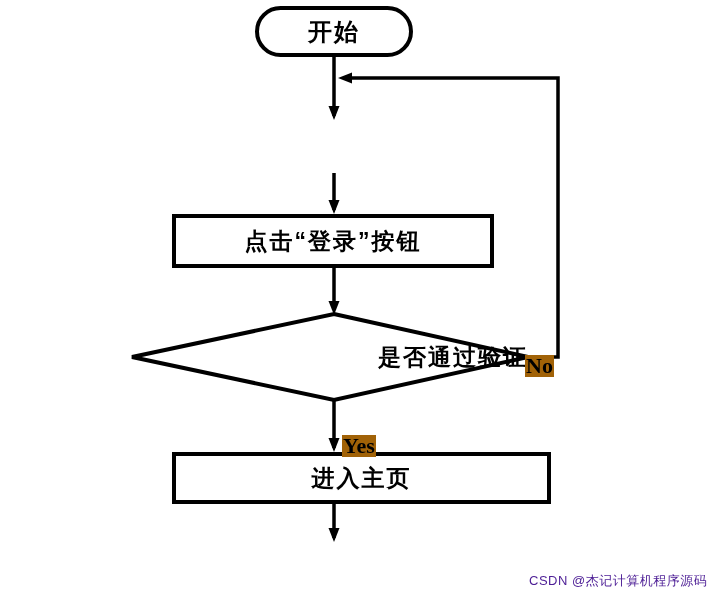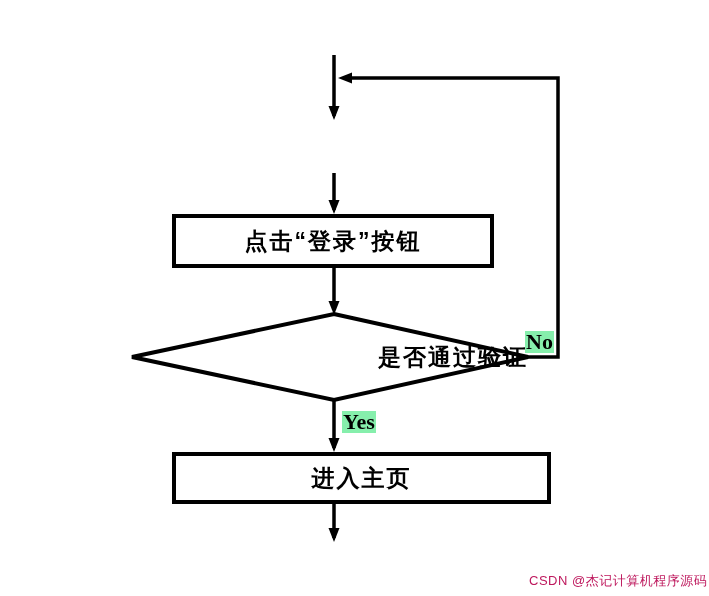--- a/index.html
+++ b/index.html
@@ -48,30 +48,31 @@
     letter-spacing: 2px;
     background: transparent;
     pointer-events: none;
   }
   .edge-label {
     position: absolute;
     font-family: "Liberation Serif", serif;
     font-weight: bold;
     font-size: 22px;
     line-height: 1;
-    background: #86efac;
+    background: #a16207;
     padding: 0 1px;
+    margin-top: 24px;
   }
   .label-yes { left: 342px; top: 411px; }
   .label-no  { left: 525px; top: 331px; }
   .watermark {
     position: absolute;
     left: 529px; top: 572px;
     font-size: 13px;
-    color: #be185d;
+    color: #4c1d95;
     letter-spacing: 0.5px;
     white-space: nowrap;
   }
 </style>
 </head>
 <body>
 
 <div class="canvas">
 
   <svg class="layer-svg" viewBox="0 0 709 596" xmlns="http://www.w3.org/2000/svg">
@@ -87,20 +88,23 @@
     <g fill="#000000" stroke="none">
       <polygon points="334,120 328.5,106 339.5,106"></polygon>
       <polygon points="334,214 328.5,200 339.5,200"></polygon>
       <polygon points="334,315 328.5,301 339.5,301"></polygon>
       <polygon points="334,452 328.5,438 339.5,438"></polygon>
       <polygon points="334,542 328.5,528 339.5,528"></polygon>
       <polygon points="338,78 352,72.5 352,83.5"></polygon>
     </g>
   </svg>
 
+  <div class="node terminator node-start">
+    <span>开始</span>
+  </div>
 
 
   <div class="node node-p2">
     <span>点击“登录”按钮</span>
   </div>
 
   <div class="decision-label">
     <span>是否通过验证</span>
   </div>
 

